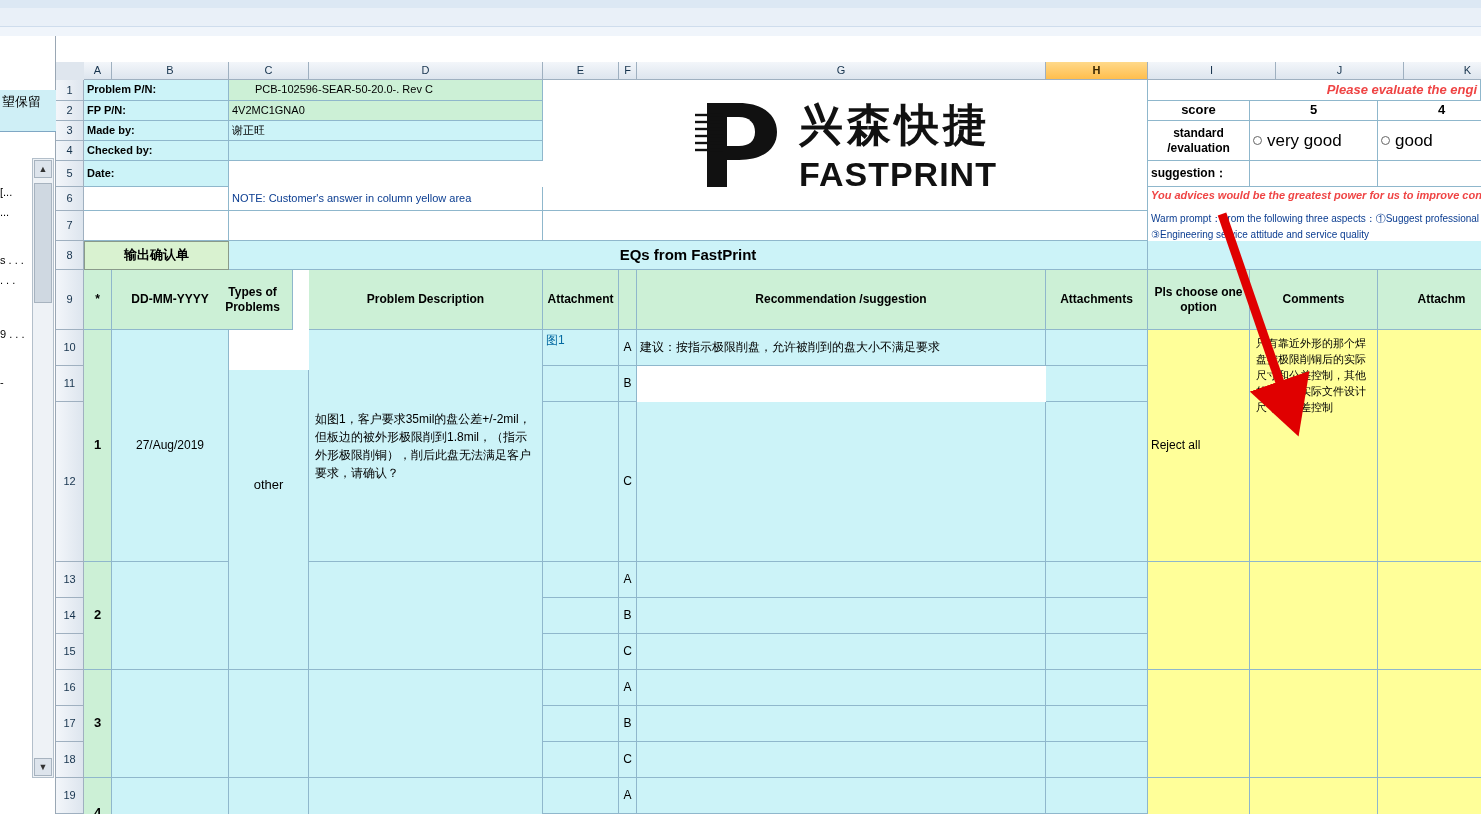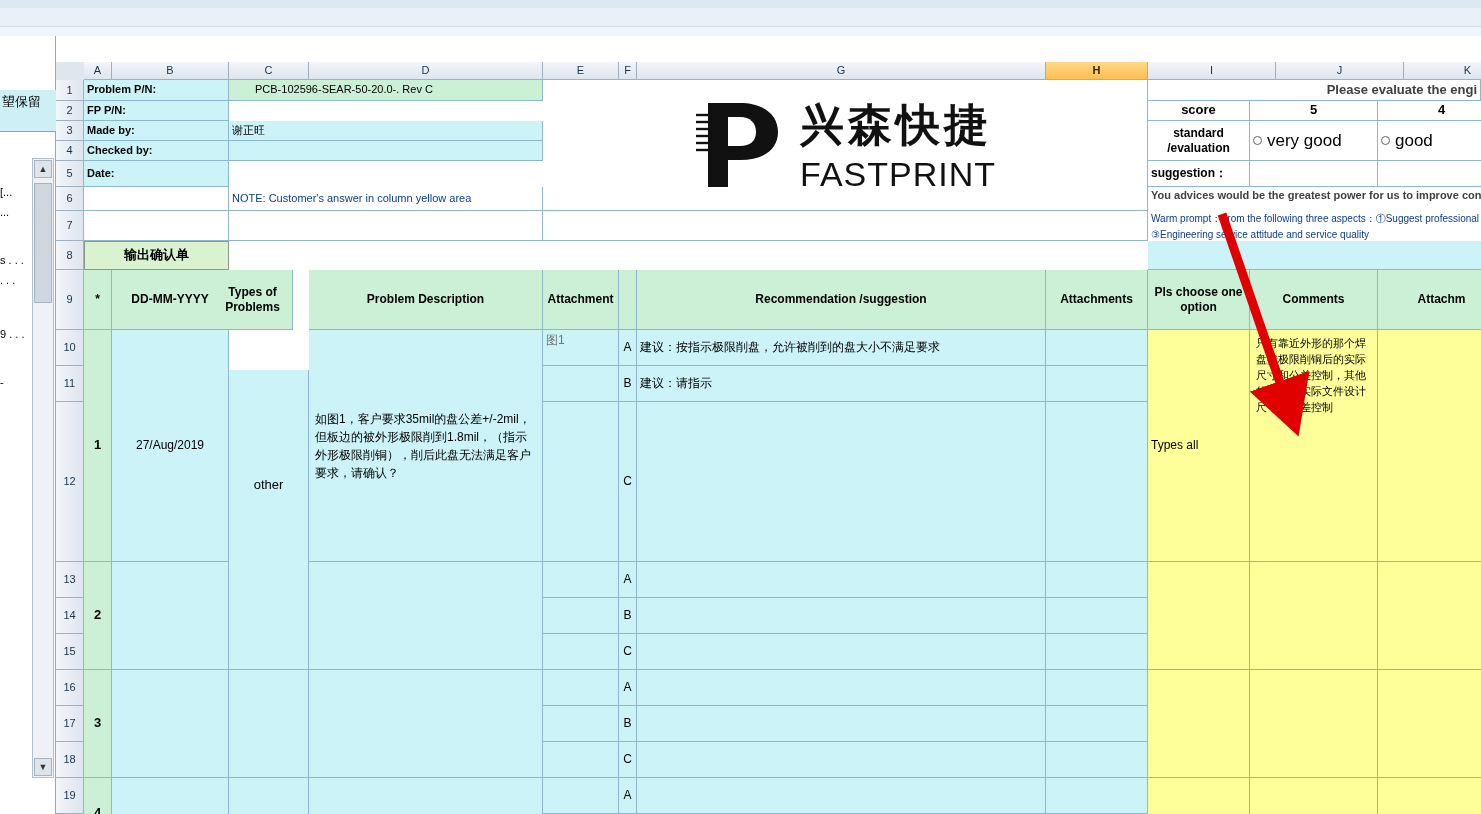--- a/index.html
+++ b/index.html
@@ -50,37 +50,37 @@
   .cell.nb { border:0; }
   .blue { background:#ccf3f8; }
   .green { background:#ccf0d6; }
   .yellow { background:#ffff99; }
   .white { background:#ffffff; }
   .lgreen { background:#d9f2d0; }
   .center { text-align:center; }
   .mid { display:flex; align-items:center; }
   .midc { display:flex; align-items:center; justify-content:center; }
   .b { font-weight:bold; }
-  .red { color:#404040; }
+  .red { color:#ef4444;font-style:italic; }
   .blue-t { color:#0b3d91; }
   .small { font-size:11px; }
   .xs { font-size:10px; }
   .wrap { white-space:normal; }
   .nowrap { white-space:nowrap; }
 
   
   #logo-cell { position:absolute; background:#ffffff; display:flex; align-items:center; justify-content:center; border-right:1px solid #8fb7cc; border-bottom:1px solid #8fb7cc; }
   #logo-inner { display:flex; align-items:center; gap:10px; }
   .logo-mark { width:96px; height:92px; position:relative; }
   .logo-cn { font-family:"DejaVu Sans", sans-serif; font-size:44px; font-weight:bold; letter-spacing:4px; color:#111; }
-  .logo-en { font-family:"Liberation Sans", sans-serif; font-size:34px; font-weight:normal; letter-spacing:1px; color:#111; }
+  .logo-en { font-family:"Liberation Sans", sans-serif; font-size:34px; font-weight:bold; letter-spacing:1px; color:#111; }
 
   .radio { display:inline-block; width:9px; height:9px; border:1px solid #666; border-radius:50%; vertical-align:middle; margin-right:5px; background:#fff; }
 
-  .hyper { color:#737373; cursor:pointer; }
+  .hyper { color:#0369a1; cursor:pointer; }
 
   
   #arrow-svg { position:absolute; left:0; top:0; width:1481px; height:814px; pointer-events:none; }
 </style>
 </head>
 <body>
 
 <div id="top-strip">
   <div class="inner"></div>
   <div class="inner2"></div>
@@ -139,20 +139,21 @@
       <div class="rh" style="top: 626px; height: 36px; line-height: 35px;">17</div>
       <div class="rh" style="top: 662px; height: 36px; line-height: 35px;">18</div>
       <div class="rh" style="top: 698px; height: 36px; line-height: 35px;">19</div>
     </div>
   <div id="cells">
 
     <div class="cell blue mid b small" style="left:0; top:0; width:145px; height:21px;">Problem P/N:</div>
     <div class="cell green mid small" style="left:145px; top:0; width:314px; height:21px;padding-left:26px;">PCB-102596-SEAR-50-20.0-. Rev C</div>
 
     <div class="cell blue mid b small" style="left:0; top:21px; width:145px; height:20px;">FP P/N:</div>
+    <div class="cell green mid small" style="left:145px; top:21px; width:314px; height:20px;">4V2MC1GNA0</div>
 
     <div class="cell blue mid b small" style="left:0; top:41px; width:145px; height:20px;">Made by:</div>
     <div class="cell blue mid small" style="left:145px; top:41px; width:314px; height:20px;">谢正旺</div>
 
     <div class="cell blue mid b small" style="left:0; top:61px; width:145px; height:20px;">Checked by:</div>
     <div class="cell blue mid small" style="left:145px; top:61px; width:314px; height:20px;"></div>
 
     <div class="cell blue mid b small" style="left:0; top:81px; width:145px; height:26px;">Date:</div>
 
     <div class="cell white mid" style="left:0; top:107px; width:145px; height:24px;"></div>
@@ -212,20 +213,21 @@
     <div class="cell white mid b" style="left:1064px; top:81px; width:102px; height:26px;">suggestion：</div>
     <div class="cell white" style="left:1166px; top:81px; width:128px; height:26px;"></div>
     <div class="cell white" style="left:1294px; top:81px; width:128px; height:26px;"></div>
 
     <div class="cell nb red b small nowrap" style="left:1064px; top:108px; width:460px; height:22px; background:transparent;">You advices would be the greatest power for us to improve constantly，  than</div>
 
     <div class="cell nb blue-t xs nowrap" style="left:1064px; top:132px; width:460px; height:16px; background:transparent;">Warm prompt：From the following three aspects：①Suggest professional eng</div>
     <div class="cell nb blue-t xs nowrap" style="left:1064px; top:148px; width:460px; height:16px; background:transparent;">③Engineering service attitude and service quality</div>
 
     <div class="cell lgreen midc b" style="left:0; top:161px; width:145px; height:29px; font-size:13px; border:1px solid #8a9a8a;">输出确认单</div>
+    <div class="cell blue midc b" style="left:145px; top:161px; width:919px; height:29px; font-size:15px;">EQs from FastPrint</div>
     <div class="cell blue mid b" style="left:1064px; top:161px; width:486px; height:29px; font-size:15px; justify-content:flex-end;">Answers</div>
 
     <div class="cell green midc b center" style="left:0; top:190px; width:28px; height:60px;">*</div>
     <div class="cell green midc b center" style="left:28px; top:190px; width:117px; height:60px;">DD-MM-YYYY</div>
     <div class="cell green midc b center wrap" style="left:129px; top:190px; width:80px; height:60px;">Types of
 Problems</div>
     <div class="cell green midc b center" style="left:225px; top:190px; width:234px; height:60px;">Problem Description</div>
     <div class="cell green midc b center" style="left:459px; top:190px; width:76px; height:60px;">Attachment</div>
     <div class="cell green midc b center" style="left:535px; top:190px; width:18px; height:60px;"></div>
     <div class="cell green midc b center" style="left:553px; top:190px; width:409px; height:60px;">Recommendation /suggestion</div>
@@ -246,28 +248,27 @@
       <span class="hyper">图1</span>
     </div>
     <div class="cell blue" style="left:459px; top:286px; width:76px; height:36px;"></div>
     <div class="cell blue" style="left:459px; top:322px; width:76px; height:160px;"></div>
 
     <div class="cell blue midc" style="left:535px; top:250px; width:18px; height:36px;">A</div>
     <div class="cell blue midc" style="left:535px; top:286px; width:18px; height:36px;">B</div>
     <div class="cell blue midc" style="left:535px; top:322px; width:18px; height:160px;">C</div>
 
     <div class="cell blue mid" style="left:553px; top:250px; width:409px; height:36px;font-family:Liberation Serif, serif;">建议：按指示极限削盘，允许被削到的盘大小不满足要求</div>
-    <div class="cell blue mid" style="left:553px; top:286px; width:409px; height:36px;">建议：请指示</div>
     <div class="cell blue mid" style="left:553px; top:322px; width:409px; height:160px;"></div>
 
     <div class="cell blue" style="left:962px; top:250px; width:102px; height:36px;"></div>
     <div class="cell blue" style="left:962px; top:286px; width:102px; height:36px;"></div>
     <div class="cell blue" style="left:962px; top:322px; width:102px; height:160px;"></div>
 
-    <div class="cell yellow mid" style="left:1064px; top:250px; width:102px; height:232px;">Types all</div>
+    <div class="cell yellow mid" style="left:1064px; top:250px; width:102px; height:232px;">Reject all</div>
 
     <div class="cell yellow wrap" style="left:1166px; top:250px; width:128px; height:232px; padding:6px; font-size:11px; line-height:1.45;">
       <span>只有靠近外形的那个焊盘按极限削铜后的实际尺寸和公差控制，其他的还是按实际文件设计尺寸和公差控制</span>
     </div>
 
     <div class="cell yellow" style="left:1294px; top:250px; width:128px; height:232px;"></div>
 
     <div class="cell green midc b" style="left:0; top:482px; width:28px; height:108px; font-size:13px;">2</div>
     <div class="cell blue" style="left:28px; top:482px; width:117px; height:108px;"></div>
     <div class="cell blue" style="left:145px; top:482px; width:80px; height:108px;"></div>

